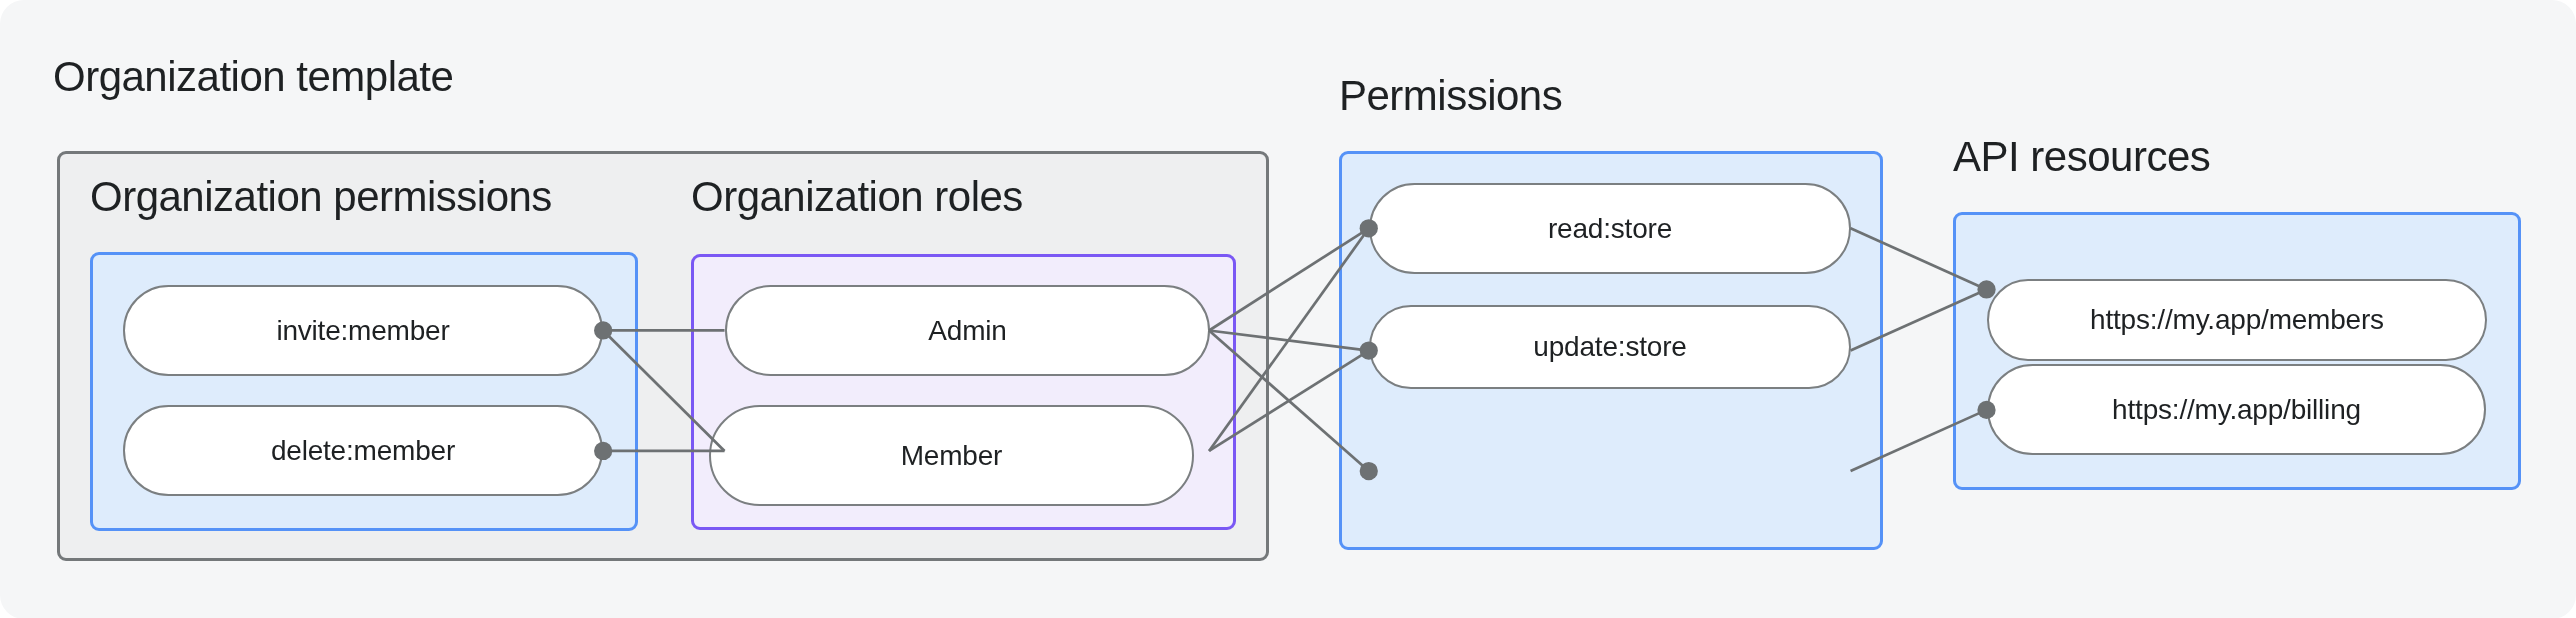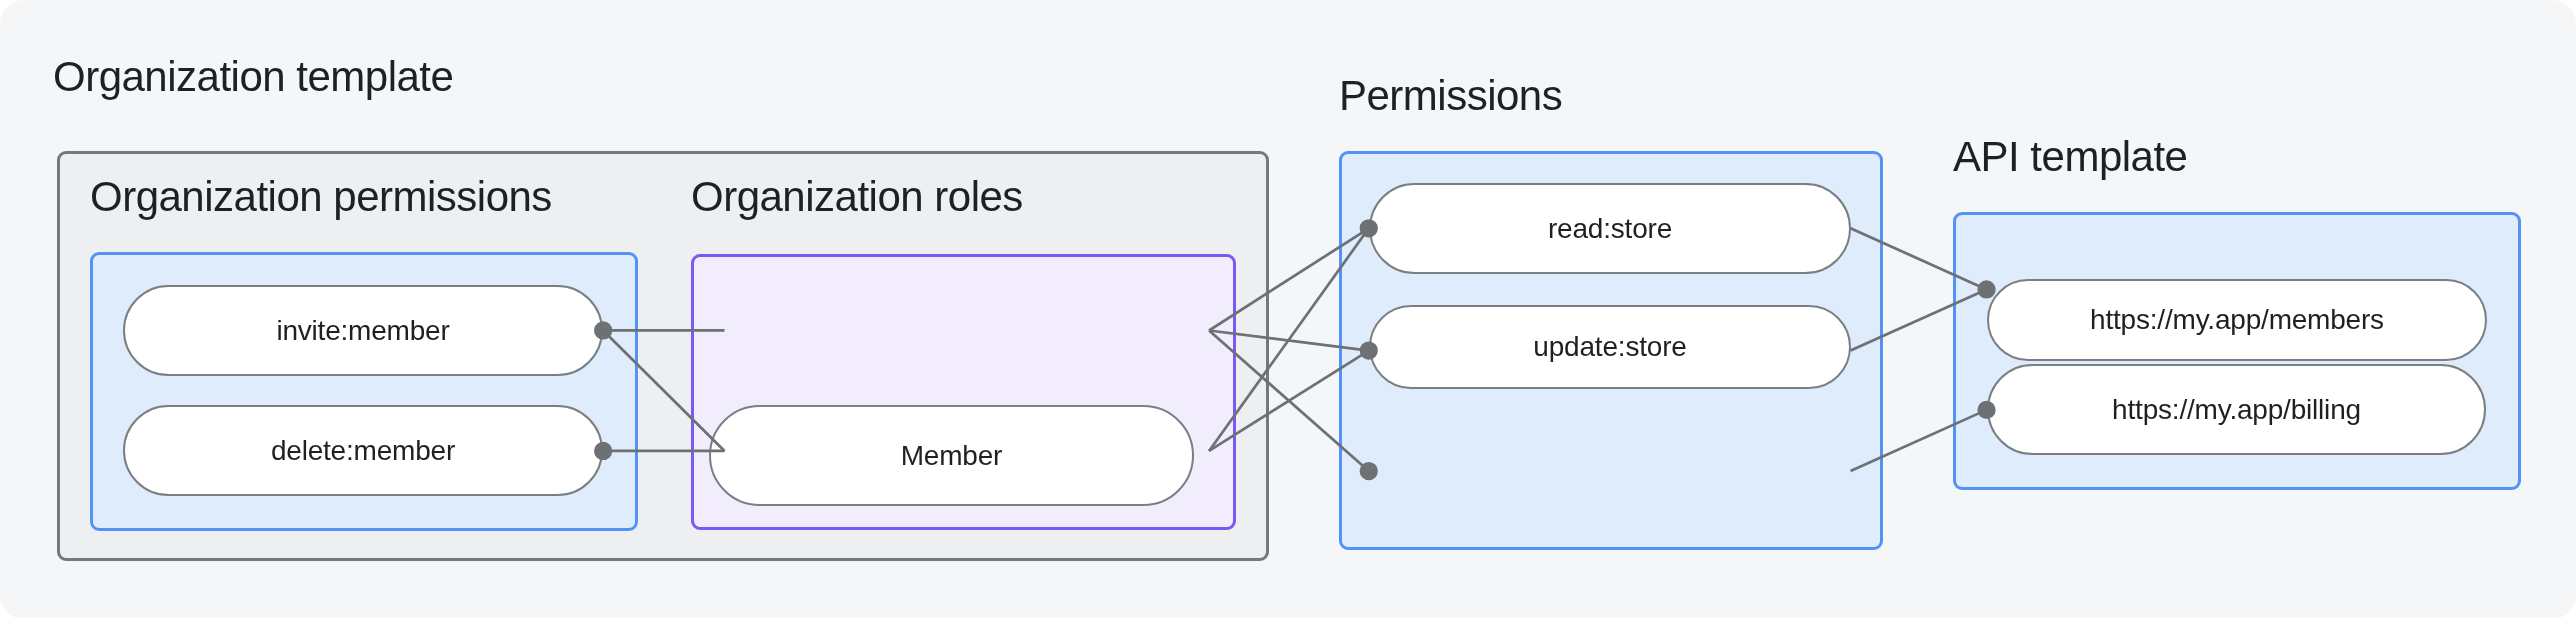--- a/index.html
+++ b/index.html
@@ -56,25 +56,26 @@
   <div class="box gray" style="left:57px; top:151px; width:1212px; height:410px;"></div>
   <div class="box blue" style="left:90px; top:252px; width:548px; height:279px;"></div>
   <div class="box purple" style="left:691px; top:254px; width:545px; height:276px;"></div>
   <div class="box blue" style="left:1339px; top:151px; width:544px; height:399px;"></div>
   <div class="box blue" style="left:1953px; top:212px; width:568px; height:278px;"></div>
 
   <div class="label" style="left:53px; top:52px;">Organization template</div>
   <div class="label" style="left:90px; top:172px;">Organization permissions</div>
   <div class="label" style="left:691px; top:172px;">Organization roles</div>
   <div class="label" style="left:1339px; top:71px;">Permissions</div>
-  <div class="label" style="left:1953px; top:132px;">API template</div>
+  <div class="label" style="left:1953px; top:132px;">API resources</div>
 
   <div class="pill" style="left:123px; top:285px; width:480px; height:91px;">invite:member</div>
   <div class="pill" style="left:123px; top:405px; width:480px; height:91px;">delete:member</div>
 
+  <div class="pill" style="left:725px; top:285px; width:485px; height:91px;">Admin</div>
   <div class="pill" style="left:709px; top:405px; width:485px; height:101px;">Member</div>
 
   <div class="pill" style="left:1369px; top:183px; width:482px; height:91px;">read:store</div>
   <div class="pill" style="left:1369px; top:305px; width:482px; height:84px;">update:store</div>
 
   <div class="pill" style="left:1987px; top:244px; width:500px; height:82px;margin-top:35px;">https://my.app/members</div>
   <div class="pill" style="left:1987px; top:364px; width:499px; height:91px;text-align:right;">https://my.app/billing</div>
 
   <svg id="edges" width="2576" height="619" viewBox="0 0 2823 678">
       <line x1="661" y1="362" x2="794" y2="362" stroke="#6d7173" stroke-width="3"></line>

